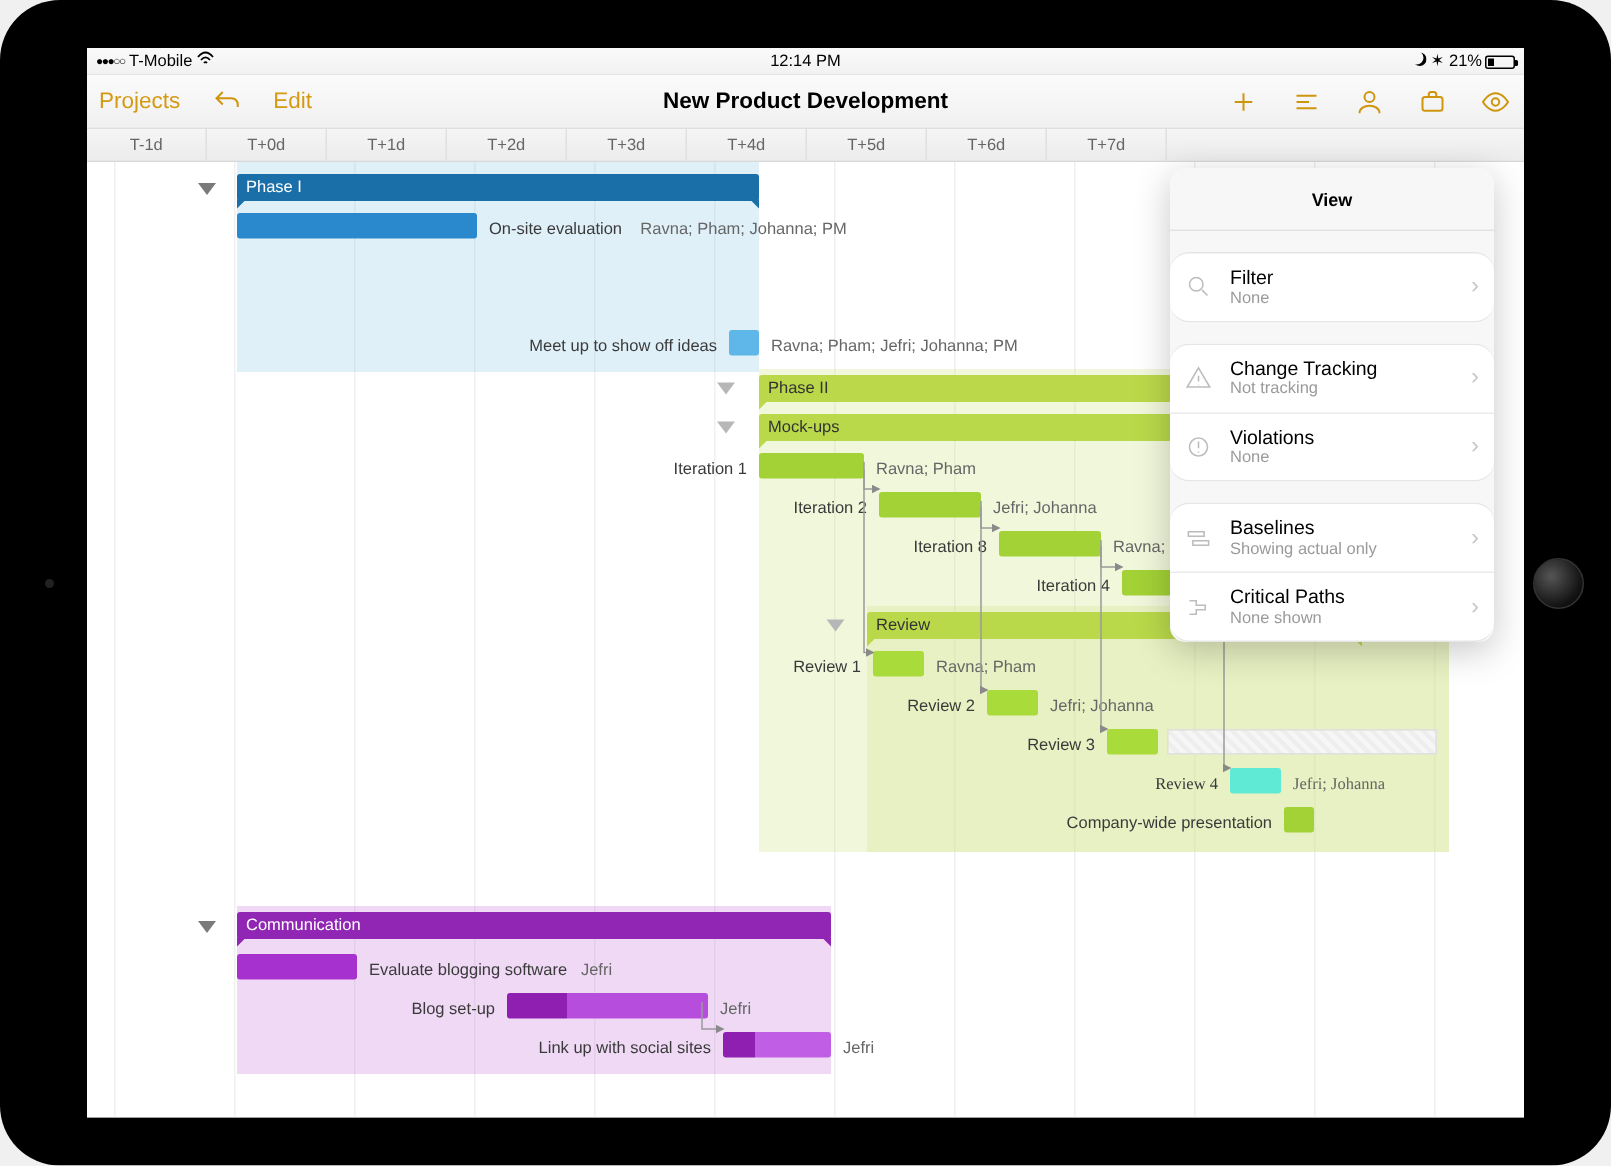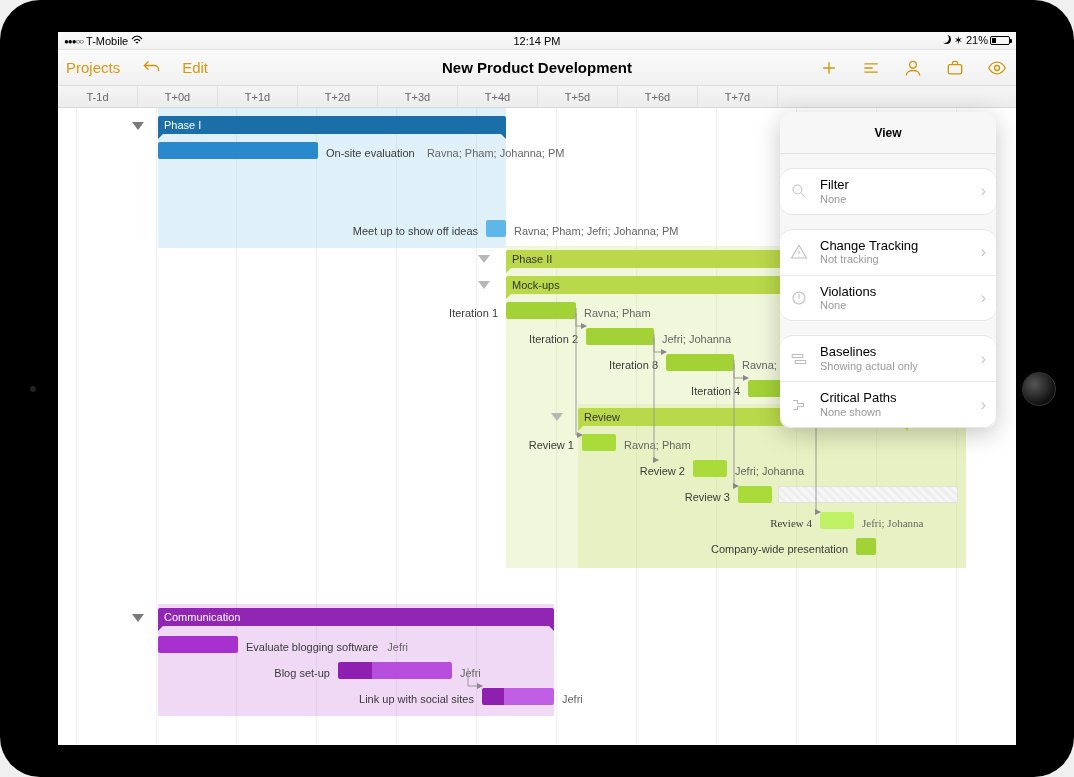--- a/index.html
+++ b/index.html
@@ -295,34 +295,34 @@
           <span class="lbl-in" style="color:#333;">Review</span>
         </div>
       </div>
       <div class="row" style="top:322px;">
         <div class="bar" style="left:524px;width:34px;background:#a9db3a;">
           <span class="lbl-left">Review 1</span>
           <span class="lbl-right" style="color:#666">Ravna; Pham</span>
         </div>
       </div>
       <div class="row" style="top:348px;">
-        <div class="bar" style="left:635px;width:34px;background:#a9db3a;">
+        <div class="bar" style="left:600px;width:34px;background:#a9db3a;">
           <span class="lbl-left">Review 2</span>
           <span class="lbl-right" style="color:#666">Jefri; Johanna</span>
         </div>
       </div>
       <div class="row" style="top:374px;">
         <div class="bar" style="left:680px;width:34px;background:#a9db3a;">
           <span class="lbl-left">Review 3</span>
           <span class="lbl-right" style="color:#666">Ravna; Pham</span>
         </div>
         <div style="position:absolute;left:720px;width:180px;height:17px;top:4px;border:1px solid #e0e0e0;background:repeating-linear-gradient(45deg,#f6f6f6,#f6f6f6 3px,#eee 3px,#eee 6px);"></div>
       </div>
       <div class="row" style="top:400px;">
-        <div class="bar" style="left:762px;width:34px;background:#bef264;font-family:Liberation Serif, serif;">
+        <div class="bar" style="left:762px;width:34px;background:#5eead4;font-family:Liberation Serif, serif;">
           <span class="lbl-left">Review 4</span>
           <span class="lbl-right" style="color:#666">Jefri; Johanna</span>
         </div>
       </div>
       <div class="row" style="top:426px;">
         <div class="bar" style="left:798px;width:20px;background:#a3d236;">
           <span class="lbl-left">Company-wide presentation</span>
         </div>
       </div>
 
@@ -332,21 +332,21 @@
         <div class="bar group summary-shape" style="left:100px;width:396px;background:#9126b5;color:#9126b5;">
           <span class="lbl-in" style="color:#fff;">Communication</span>
         </div>
       </div>
       <div class="row" style="top:524px;">
         <div class="bar" style="left:100px;width:80px;background:#a631cf;">
           <span class="lbl-right"><span>Evaluate blogging software</span>&nbsp;&nbsp;&nbsp;<span style="color:#666">Jefri</span></span>
         </div>
       </div>
       <div class="row" style="top:550px;">
-        <div class="bar" style="left:280px;width:114px;background:linear-gradient(90deg,#8e1fb0 0,#8e1fb0 30%,#b74ddd 30%);">
+        <div class="bar" style="left:280px;width:134px;background:linear-gradient(90deg,#8e1fb0 0,#8e1fb0 30%,#b74ddd 30%);">
           <span class="lbl-left">Blog set-up</span>
           <span class="lbl-right" style="color:#666">Jefri</span>
         </div>
       </div>
       <div class="row" style="top:576px;">
         <div class="bar" style="left:424px;width:72px;background:linear-gradient(90deg,#8e1fb0 0,#8e1fb0 30%,#c05ee6 30%);">
           <span class="lbl-left">Link up with social sites</span>
           <span class="lbl-right" style="color:#666">Jefri</span>
         </div>
       </div>

